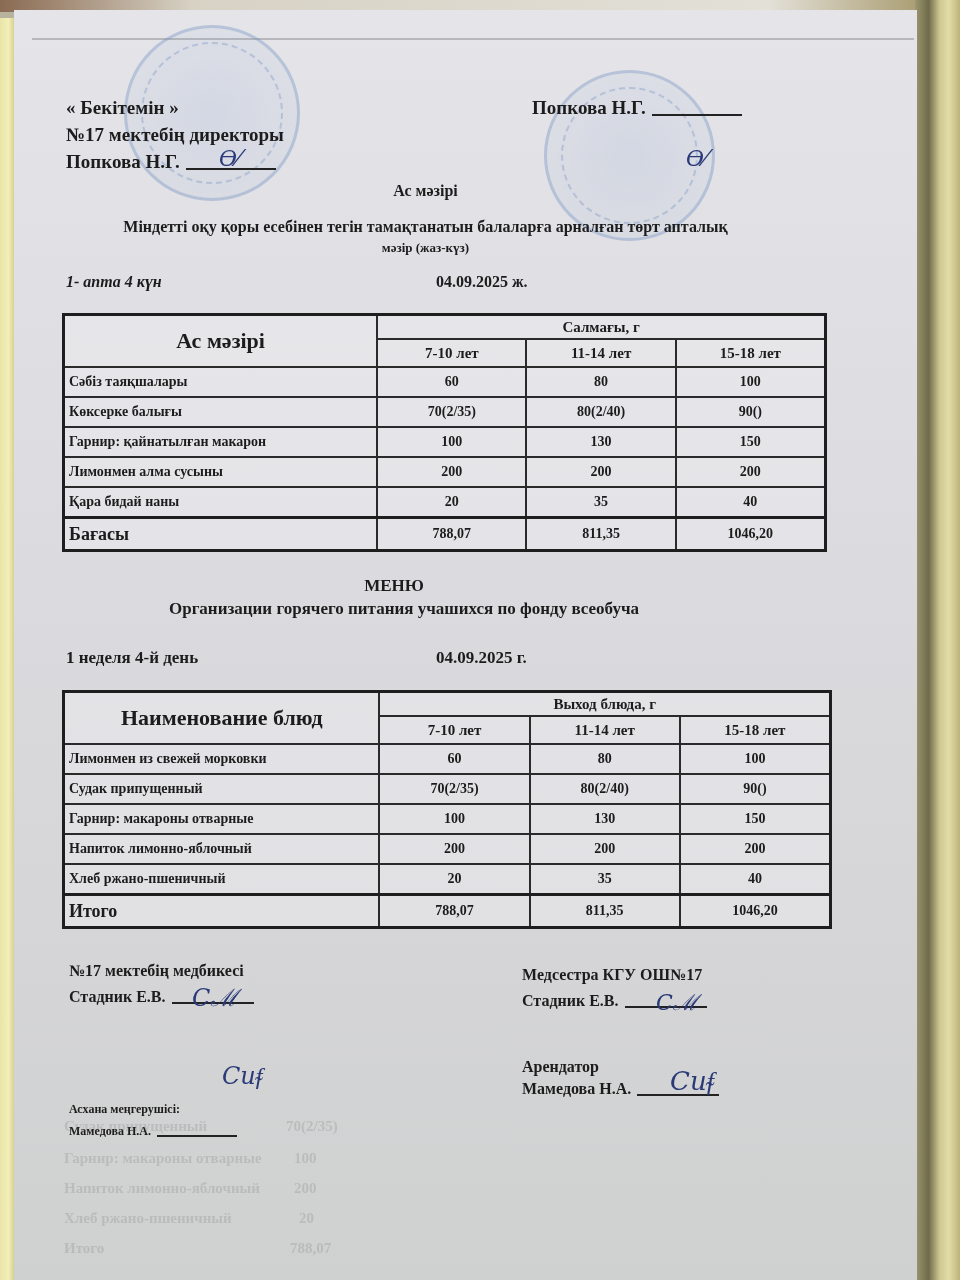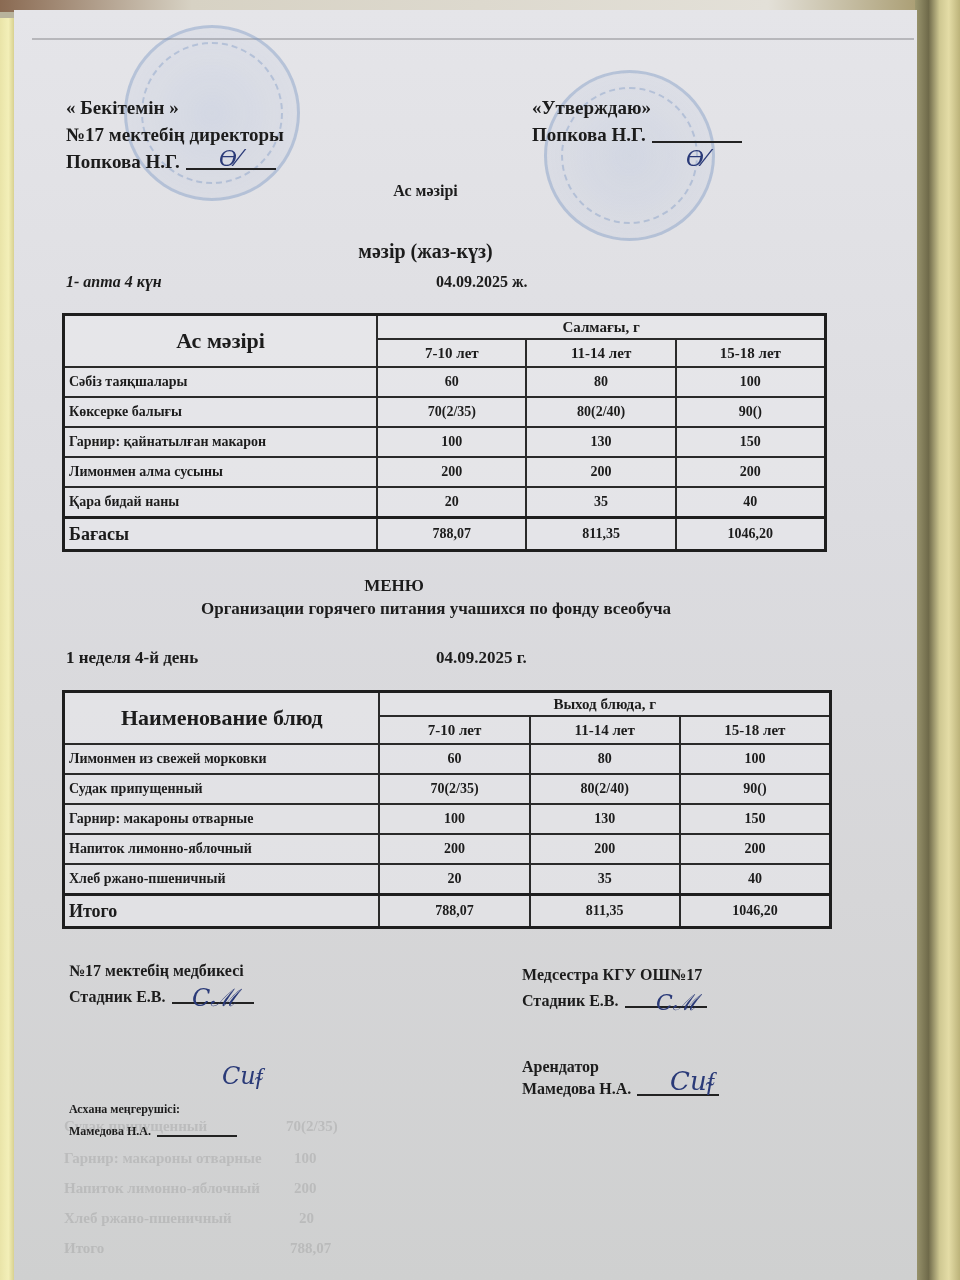--- a/index.html
+++ b/index.html
@@ -86,29 +86,29 @@
   <div class="txt approve" style="left:52px; top:84px;">
     <div>« Бекітемін »</div>
     <div>№17 мектебің директоры</div>
     <div>
       <span>Попкова Н.Г.</span><span class="sig-line"></span>
     </div>
   </div>
   <div class="signature" style="left:205px; top:136px; font-size:22px;">Ѳ⁄</div>
 
   <div class="txt approve" style="left:518px; top:84px;">
-    <div>«Утверждаю»</div>
     <div>
       <span>Попкова Н.Г.</span><span class="sig-line"></span>
     </div>
   </div>
   <div class="signature" style="left:672px; top:136px; font-size:22px;">Ѳ⁄</div>
 
   <div class="txt center" style="left:0; width:823px; top:172px; font-size:16px;">Ас  мәзірі</div>
-  <div class="txt center" style="left:0; width:823px; top:230px; font-size:20px;">мәзір (жаз-күз)</div>
+  <div class="txt center" style="left:0; width:823px; top:208px; font-size:16px;">Міндетті оқу қоры есебінен  тегін тамақтанатын балаларға арналған төрт  апталық</div>
+  <div class="txt center" style="left:0; width:823px; top:230px; font-size:13px;">мәзір (жаз-күз)</div>
   <div class="txt" style="left:52px; top:263px; font-size:16px;font-style:italic;">1- апта  4 күн</div>
   <div class="txt" style="left:422px; top:263px; font-size:16px;">04.09.2025 ж.</div>
 
   <table class="menu" style="left:48px; top:303px; width:765px;">
     <tbody>
         <tr>
       <th rowspan="2" class="head-name">Ас  мәзірі</th>
       <th colspan="3" class="head-group">Салмағы, г</th>
     </tr>
     <tr>
@@ -149,21 +149,21 @@
     <tr class="total">
       <td class="total-label">Бағасы</td>
       <td class="val">788,07</td>
       <td class="val">811,35</td>
       <td class="val">1046,20</td>
     </tr>
   </tbody>
     </table>
 
   <div class="txt center" style="left:0; width:760px; top:566px; font-size:17px;">МЕНЮ</div>
-  <div class="txt center" style="left:0; width:780px; top:589px; font-size:17px;padding-left:32px;">Организации горячего питания учашихся по фонду всеобуча</div>
+  <div class="txt center" style="left:0; width:780px; top:589px; font-size:17px;">Организации горячего питания учашихся по фонду всеобуча</div>
   <div class="txt" style="left:52px; top:638px; font-size:17px;">1 неделя  4-й день</div>
   <div class="txt" style="left:422px; top:638px; font-size:17px;">04.09.2025 г.</div>
 
   <table class="menu" style="left:48px; top:680px; width:770px;font-family:Liberation Serif, serif;">
     <tbody>
         <tr>
       <th rowspan="2" class="head-name">Наименование блюд</th>
       <th colspan="3" class="head-group">Выход блюда, г</th>
     </tr>
     <tr>

